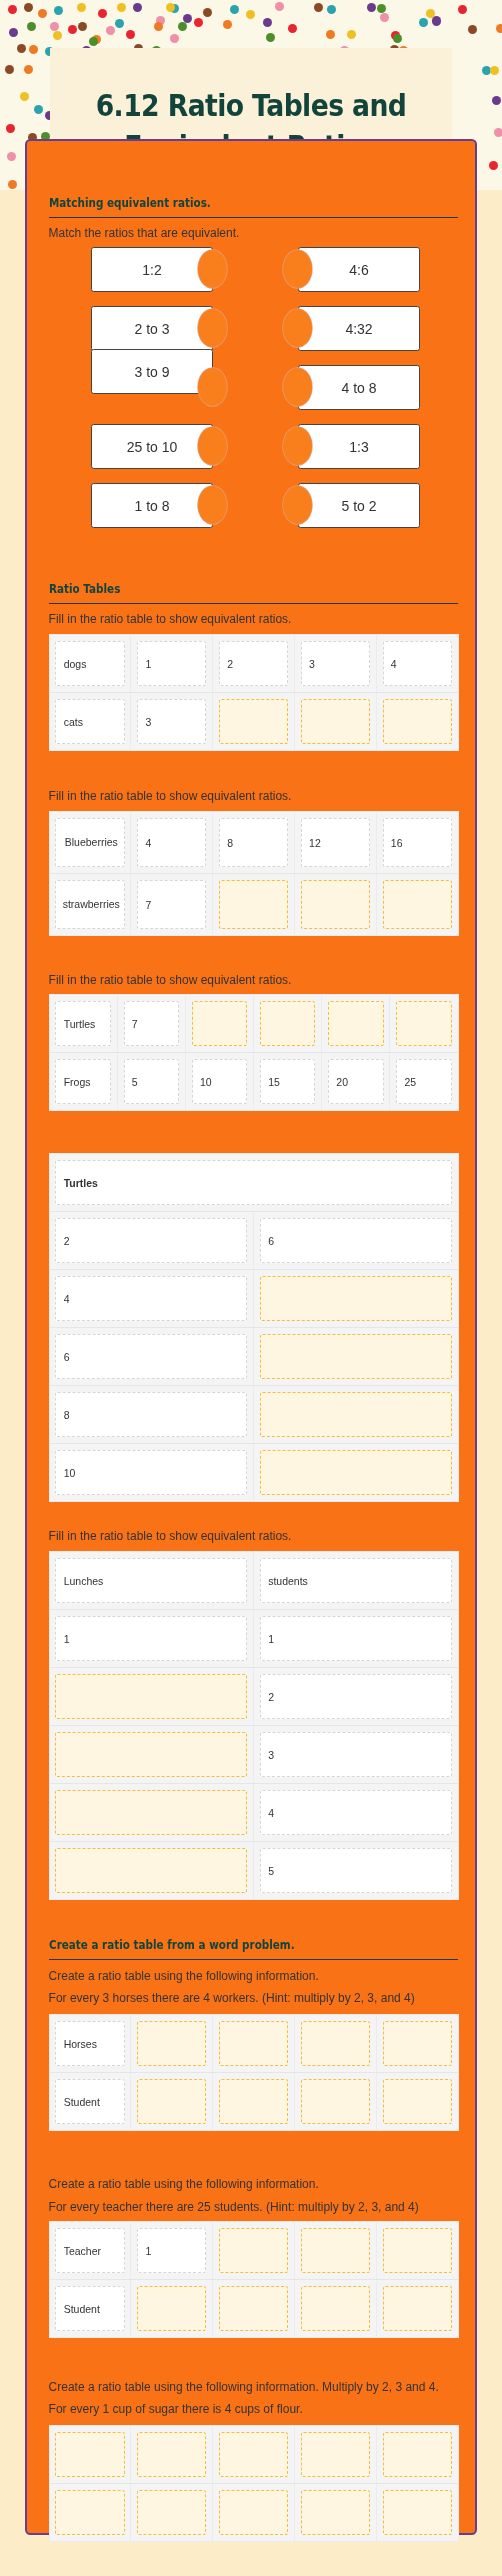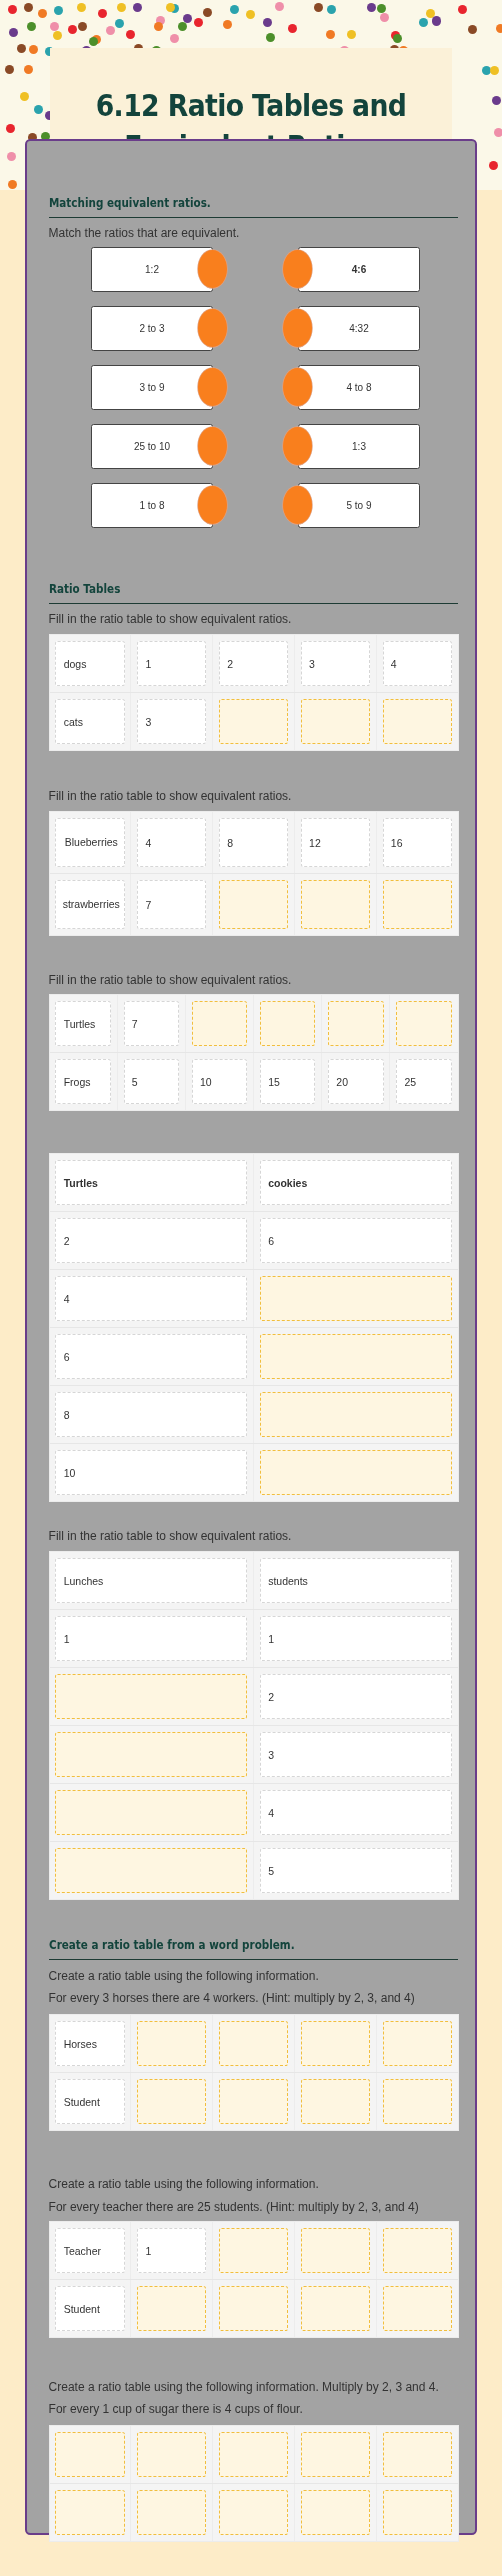--- a/index.html
+++ b/index.html
@@ -20,34 +20,34 @@
     display:flex; align-items:center; justify-content:center; text-align:center;
   }
   .title-text {
     font-family:"DejaVu Sans", sans-serif; font-weight:bold;
     font-size:31px; line-height:41px; color:#13443c; letter-spacing:-0.7px;
     transform:scaleX(0.86);
     margin-top:13px;
   }
   .card {
     position:absolute; left:25px; top:139px; width:452px; height:2396px;
-    background:#a3a3a3; border:2px solid #6a3d8a; border-radius:5.2px; box-sizing:border-box;
+    background:#f97316; border:2px solid #6a3d8a; border-radius:5.2px; box-sizing:border-box;
   }
   .section-heading {
     position:absolute; left:21.6px;
     font-family:"DejaVu Sans", sans-serif; font-weight:bold;
     font-size:13px; color:#13443c; transform:scaleX(0.8); transform-origin:left;
     white-space:nowrap;
   }
   .hr { position:absolute; left:21.6px; width:409px; height:1.3px; background:#1d3b34; }
   .prompt { position:absolute; left:21.6px; font-size:12px; color:#333; white-space:nowrap;text-align:center; }
   .match-box {
     position:absolute; width:122px; height:45px; border:0.7px solid #444; border-radius:2.6px;
     background:#fff; box-sizing:border-box; display:flex; align-items:center; justify-content:center;
-    font-size:10px; color:#333;
+    font-size:14px; color:#333;
   }
   .match-dot {
     position:absolute; width:29px; height:38px; border-radius:50%;
     background:#f97f1d; box-shadow:0 0 0 0.7px #e0a080;
   }
   .rtable {
     position:absolute; left:21.6px; width:410px; background:#f4f4f4;
     border:0.7px solid #ececec; box-sizing:border-box;
   }
   .rrow { display:flex; border-bottom:0.7px solid #e6e6e6; }
@@ -150,37 +150,37 @@
 
 <div class="card">
 
   <div class="section-heading" style="top:54px;">Matching equivalent ratios.</div>
   <div class="hr" style="top:76px;"></div>
   <div class="prompt" style="top:85px;">Match the ratios that are equivalent.</div>
 
   <div id="match-area">
       <div class="match-box" style="left: 64px; top: 106px;">1:2</div>
       <div class="match-dot" style="left: 171px; top: 109px;"></div>
-      <div class="match-box" style="left: 271px; top: 106px; font-weight: bold;">4:6</div>
+      <div class="match-box" style="left: 271px; top: 106px;">4:6</div>
       <div class="match-dot" style="left: 256px; top: 109px;"></div>
       <div class="match-box" style="left: 64px; top: 165px;">2 to 3</div>
       <div class="match-dot" style="left: 171px; top: 168px;"></div>
       <div class="match-box" style="left: 271px; top: 165px;">4:32</div>
       <div class="match-dot" style="left: 256px; top: 168px;"></div>
-      <div class="match-box" style="left: 64px; top: 224px;">3 to 9</div>
+      <div class="match-box" style="left: 64px; top: 208px;">3 to 9</div>
       <div class="match-dot" style="left: 171px; top: 227px;"></div>
       <div class="match-box" style="left: 271px; top: 224px;">4 to 8</div>
       <div class="match-dot" style="left: 256px; top: 227px;"></div>
       <div class="match-box" style="left: 64px; top: 283px;">25 to 10</div>
       <div class="match-dot" style="left: 171px; top: 286px;"></div>
       <div class="match-box" style="left: 271px; top: 283px;">1:3</div>
       <div class="match-dot" style="left: 256px; top: 286px;"></div>
       <div class="match-box" style="left: 64px; top: 342px;">1 to 8</div>
       <div class="match-dot" style="left: 171px; top: 345px;"></div>
-      <div class="match-box" style="left: 271px; top: 342px;">5 to 9</div>
+      <div class="match-box" style="left: 271px; top: 342px;">5 to 2</div>
       <div class="match-dot" style="left: 256px; top: 345px;"></div>
     </div>
 
   <div class="section-heading" style="top:440px;">Ratio Tables</div>
   <div class="hr" style="top:462px;"></div>
 
   <div class="prompt" style="top:471px;">Fill in the ratio table to show equivalent ratios.</div>
   <div class="rtable" id="t-1-0" style="top:493px;">
       <div class="rrow" style="height: 57px;">
         <div class="rcell">
@@ -298,23 +298,20 @@
           <div class="rinner">25</div>
         </div>
       </div>
     </div>
 
   <div class="rtable" id="t-1-3" style="top:1012px;">
       <div class="rrow" style="height: 57px;">
         <div class="rcell">
           <div class="rinner bold">Turtles</div>
         </div>
-        <div class="rcell">
-          <div class="rinner bold">cookies</div>
-        </div>
       </div>
       <div class="rrow" style="height: 57px;">
         <div class="rcell">
           <div class="rinner">2</div>
         </div>
         <div class="rcell">
           <div class="rinner">6</div>
         </div>
       </div>
       <div class="rrow" style="height: 57px;">

